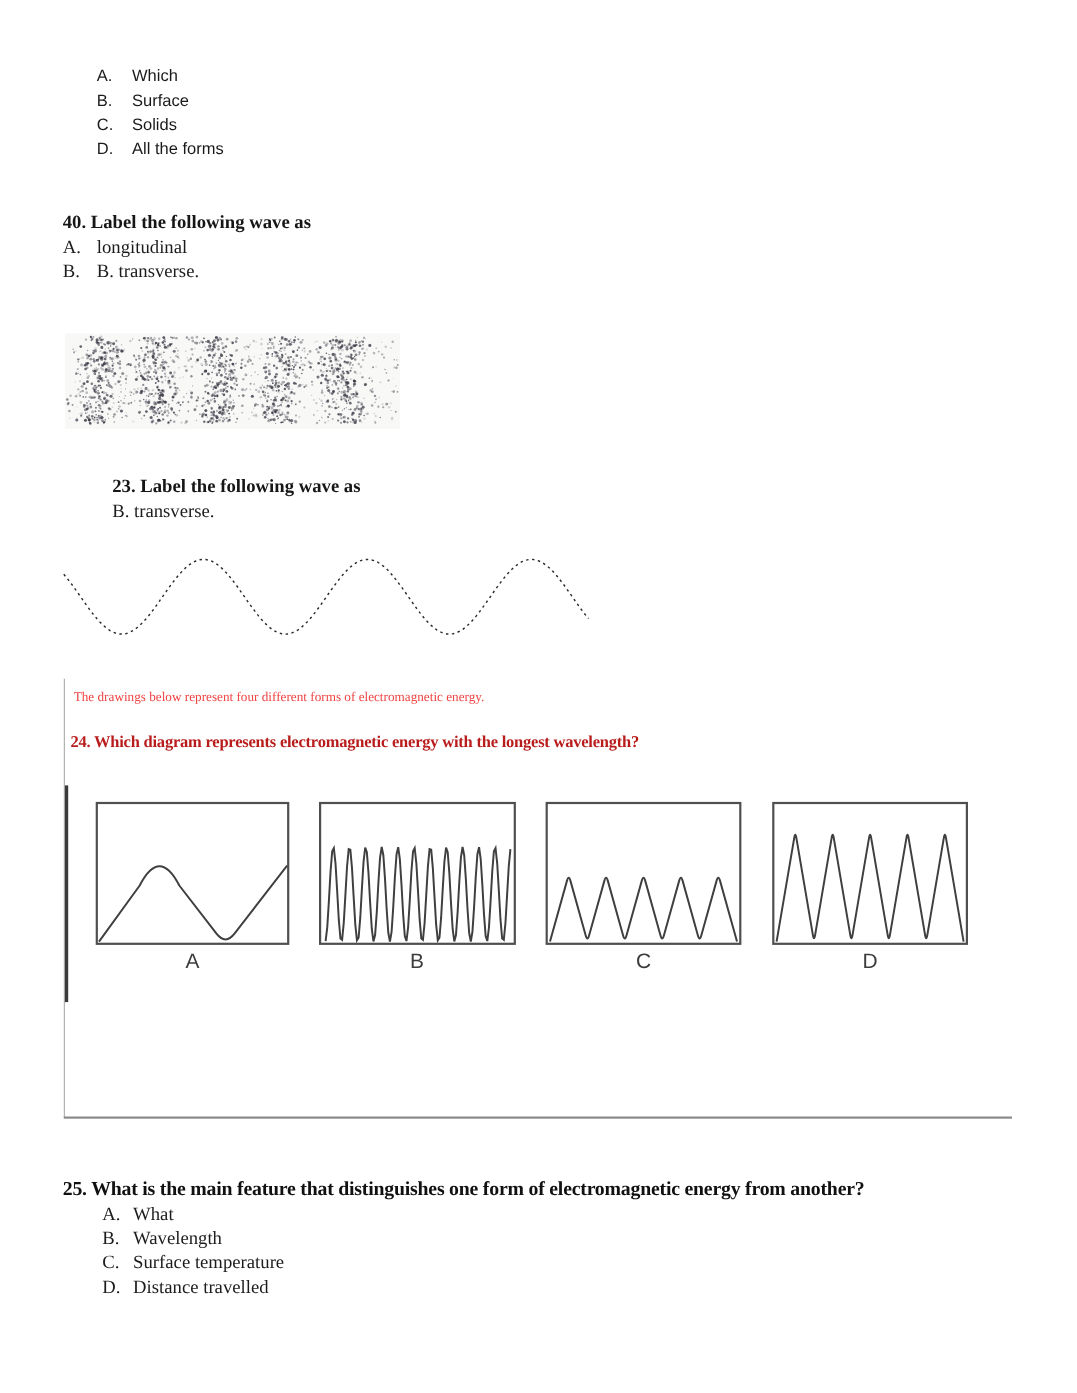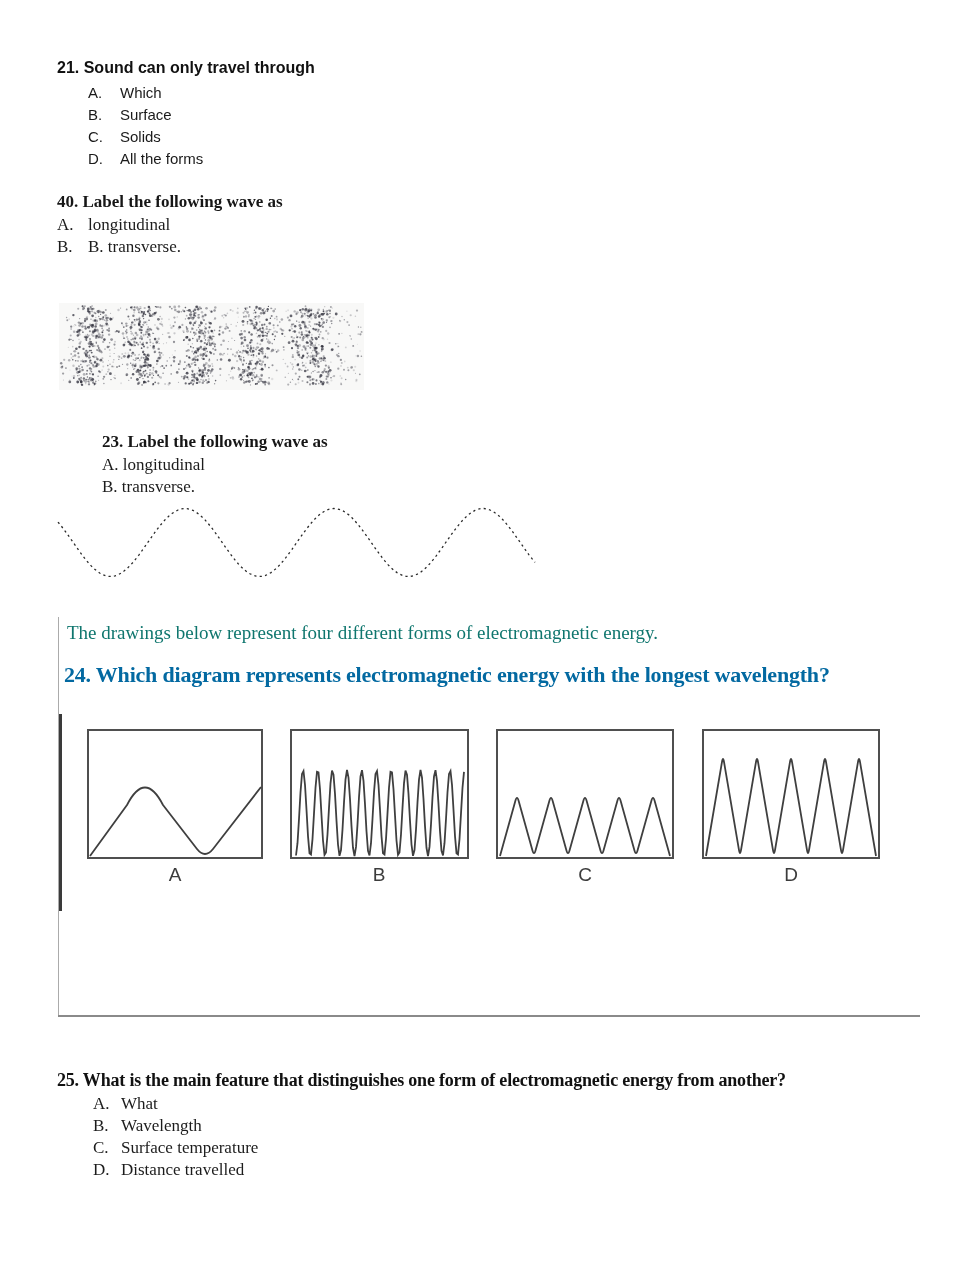--- a/index.html
+++ b/index.html
@@ -25,39 +25,38 @@
 
   
   .fig-longitudinal { left: 59px; top: 303px; width: 305px; height: 87px; }
   .fig-transverse { left: 40px; top: 495px; width: 520px; height: 100px; }
 
   
   .em-vline-thin  { left: 58px; top: 617px; width: 1px; height: 399px; background: #ababab; }
   .em-vline-thick { left: 59px; top: 714px; width: 3px; height: 197px; background: #3a3a3a; }
   .em-hline-bottom{ left: 58px; top: 1015px; width: 862px; height: 2px; background: #8a8a8a; }
 
-  .em-intro { left: 67px; top: 622px; width: 850px; font-size: 19px; line-height: 22px; color: #0f766e; }
-  .em-q24   { left: 64px; top: 663px; width: 880px; font-size: 22px; font-weight: bold; line-height: 24px; color: #0369a1; letter-spacing: -0.2px; }
+  .em-intro { left: 67px; top: 622px; width: 850px; font-size: 12px; line-height: 22px; color: #ef4444; }
+  .em-q24   { left: 64px; top: 663px; width: 880px; font-size: 15px; font-weight: bold; line-height: 24px; color: #b91c1c; letter-spacing: -0.2px; }
 
   .em-diagrams { left: 85px; top: 728px; width: 800px; height: 170px; }
   .em-diagrams svg { position: absolute; left: 0; top: 0; }
   .diagram-label { position: absolute; top: 136px; width: 180px; text-align: center;
                    font-family: "Liberation Sans", sans-serif; font-size: 19px; color: #3c3c3c; }
 
   
   .q25 { left: 57px; top: 1053px; width: 880px; margin-top: 15px; }
   .q25 .heading { font-size: 18px; font-weight: bold; line-height: 25px; color: #111; letter-spacing: -0.2px; }
   .q25 .opt { display: flex; line-height: 22px; font-size: 17px; }
   .q25 .opt .letter { margin-left: 36px; width: 28px; }
 </style>
 </head>
 <body>
 
 <div class="abs q21">
-  <div class="heading">21. Sound can only travel through</div>
   <div class="opts">
     <div class="opt">
       <span class="letter">A.</span>
       <span>Which</span>
     </div>
     <div class="opt">
       <span class="letter">B.</span>
       <span>Surface</span>
     </div>
     <div class="opt">
@@ -1817,21 +1816,20 @@
     <circle cx="62.6" cy="55.1" r="0.86" fill="#30303c" fill-opacity="0.33"></circle>
     <circle cx="276.8" cy="40.8" r="0.80" fill="#30303c" fill-opacity="0.48"></circle>
     <circle cx="296.5" cy="70.2" r="0.54" fill="#30303c" fill-opacity="0.40"></circle>
     <circle cx="282.2" cy="81.3" r="0.97" fill="#30303c" fill-opacity="0.38"></circle>
     <circle cx="87.4" cy="19.0" r="1.24" fill="#30303c" fill-opacity="0.15"></circle>
     <circle cx="173.0" cy="65.5" r="1.05" fill="#30303c" fill-opacity="0.45"></circle>
   </svg>
 
 <div class="abs q23">
   <div class="serif-heading">23. Label the following wave as</div>
-  <div class="line">A. longitudinal</div>
   <div class="line">B. transverse.</div>
 </div>
 
 <svg class="abs fig-transverse" id="fig-transverse" width="520" height="100" viewBox="0 0 520 100">
     <path d="M18.0,27.1 L21.0,30.7 L24.0,34.6 L27.0,38.6 L30.0,42.9 L33.0,47.1 L36.0,51.4 L39.0,55.7 L42.0,59.8 L45.0,63.7 L48.0,67.3 L51.0,70.6 L54.0,73.6 L57.0,76.1 L60.0,78.2 L63.0,79.8 L66.0,80.9 L69.0,81.4 L72.0,81.4 L75.0,80.9 L78.0,79.8 L81.0,78.2 L84.0,76.1 L87.0,73.6 L90.0,70.6 L93.0,67.3 L96.0,63.7 L99.0,59.8 L102.0,55.7 L105.0,51.4 L108.0,47.1 L111.0,42.9 L114.0,38.6 L117.0,34.6 L120.0,30.7 L123.0,27.1 L126.0,23.8 L129.0,20.9 L132.0,18.5 L135.0,16.5 L138.0,15.0 L141.0,14.0 L144.0,13.5 L147.0,13.6 L150.0,14.3 L153.0,15.4 L156.0,17.1 L159.0,19.3 L162.0,21.9 L165.0,24.9 L168.0,28.3 L171.0,32.0 L174.0,35.9 L177.0,40.0 L180.0,44.3 L183.0,48.6 L186.0,52.9 L189.0,57.0 L192.0,61.1 L195.0,64.9 L198.0,68.5 L201.0,71.7 L204.0,74.5 L207.0,76.9 L210.0,78.8 L213.0,80.2 L216.0,81.1 L219.0,81.5 L222.0,81.3 L225.0,80.6 L228.0,79.3 L231.0,77.6 L234.0,75.3 L237.0,72.7 L240.0,69.6 L243.0,66.1 L246.0,62.4 L249.0,58.4 L252.0,54.3 L255.0,50.0 L258.0,45.7 L261.0,41.4 L264.0,37.3 L267.0,33.3 L270.0,29.5 L273.0,26.0 L276.0,22.8 L279.0,20.1 L282.0,17.8 L285.0,15.9 L288.0,14.6 L291.0,13.8 L294.0,13.5 L297.0,13.8 L300.0,14.6 L303.0,15.9 L306.0,17.8 L309.0,20.1 L312.0,22.8 L315.0,26.0 L318.0,29.5 L321.0,33.3 L324.0,37.3 L327.0,41.4 L330.0,45.7 L333.0,50.0 L336.0,54.3 L339.0,58.4 L342.0,62.4 L345.0,66.1 L348.0,69.6 L351.0,72.7 L354.0,75.3 L357.0,77.6 L360.0,79.3 L363.0,80.6 L366.0,81.3 L369.0,81.5 L372.0,81.1 L375.0,80.2 L378.0,78.8 L381.0,76.9 L384.0,74.5 L387.0,71.7 L390.0,68.5 L393.0,64.9 L396.0,61.1 L399.0,57.0 L402.0,52.9 L405.0,48.6 L408.0,44.3 L411.0,40.0 L414.0,35.9 L417.0,32.0 L420.0,28.3 L423.0,24.9 L426.0,21.9 L429.0,19.3 L432.0,17.1 L435.0,15.4 L438.0,14.3 L441.0,13.6 L444.0,13.5 L447.0,14.0 L450.0,15.0 L453.0,16.5 L456.0,18.5 L459.0,20.9 L462.0,23.8 L465.0,27.1 L468.0,30.7 L471.0,34.6 L474.0,38.6 L477.0,42.9 L480.0,47.1 L483.0,51.4 L486.0,55.7 L489.0,59.8 L492.0,63.7 L495.0,67.3 " fill="none" stroke="#2a2a2a" stroke-width="1.3" stroke-dasharray="2.2 3.2"></path>
   </svg>
 
 <div class="abs em-vline-thin"></div>
 <div class="abs em-vline-thick"></div>
 <div class="abs em-hline-bottom"></div>

